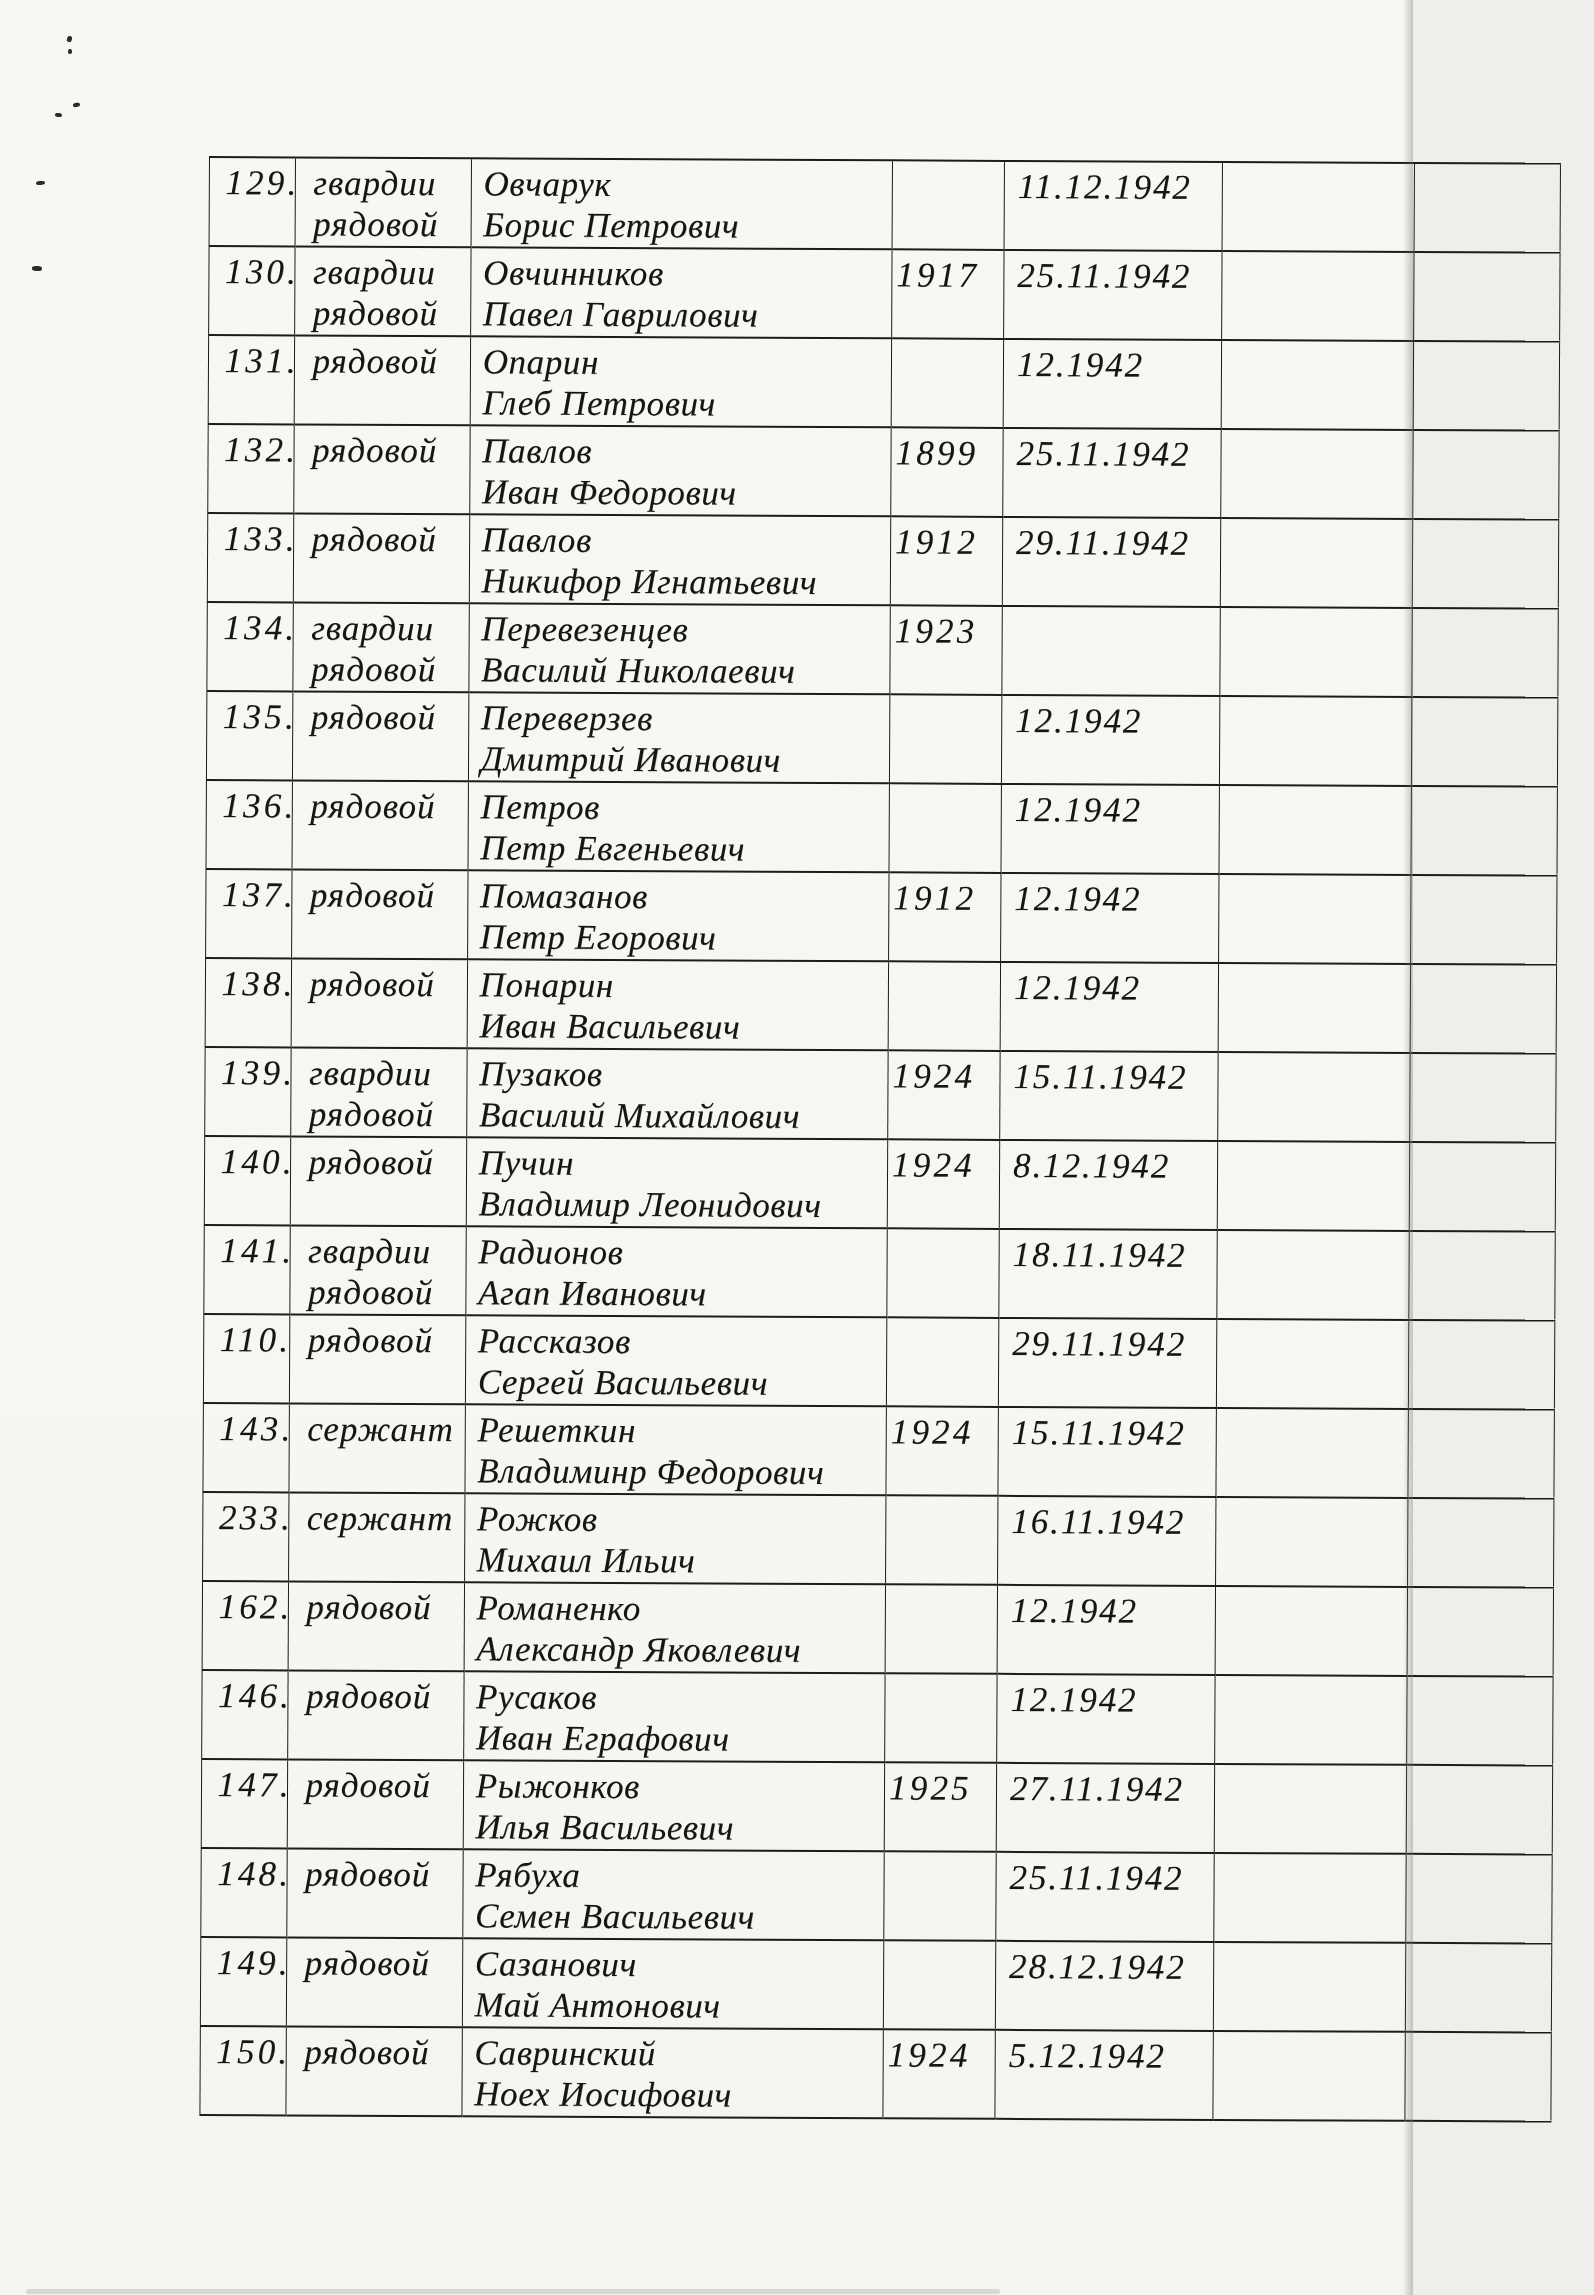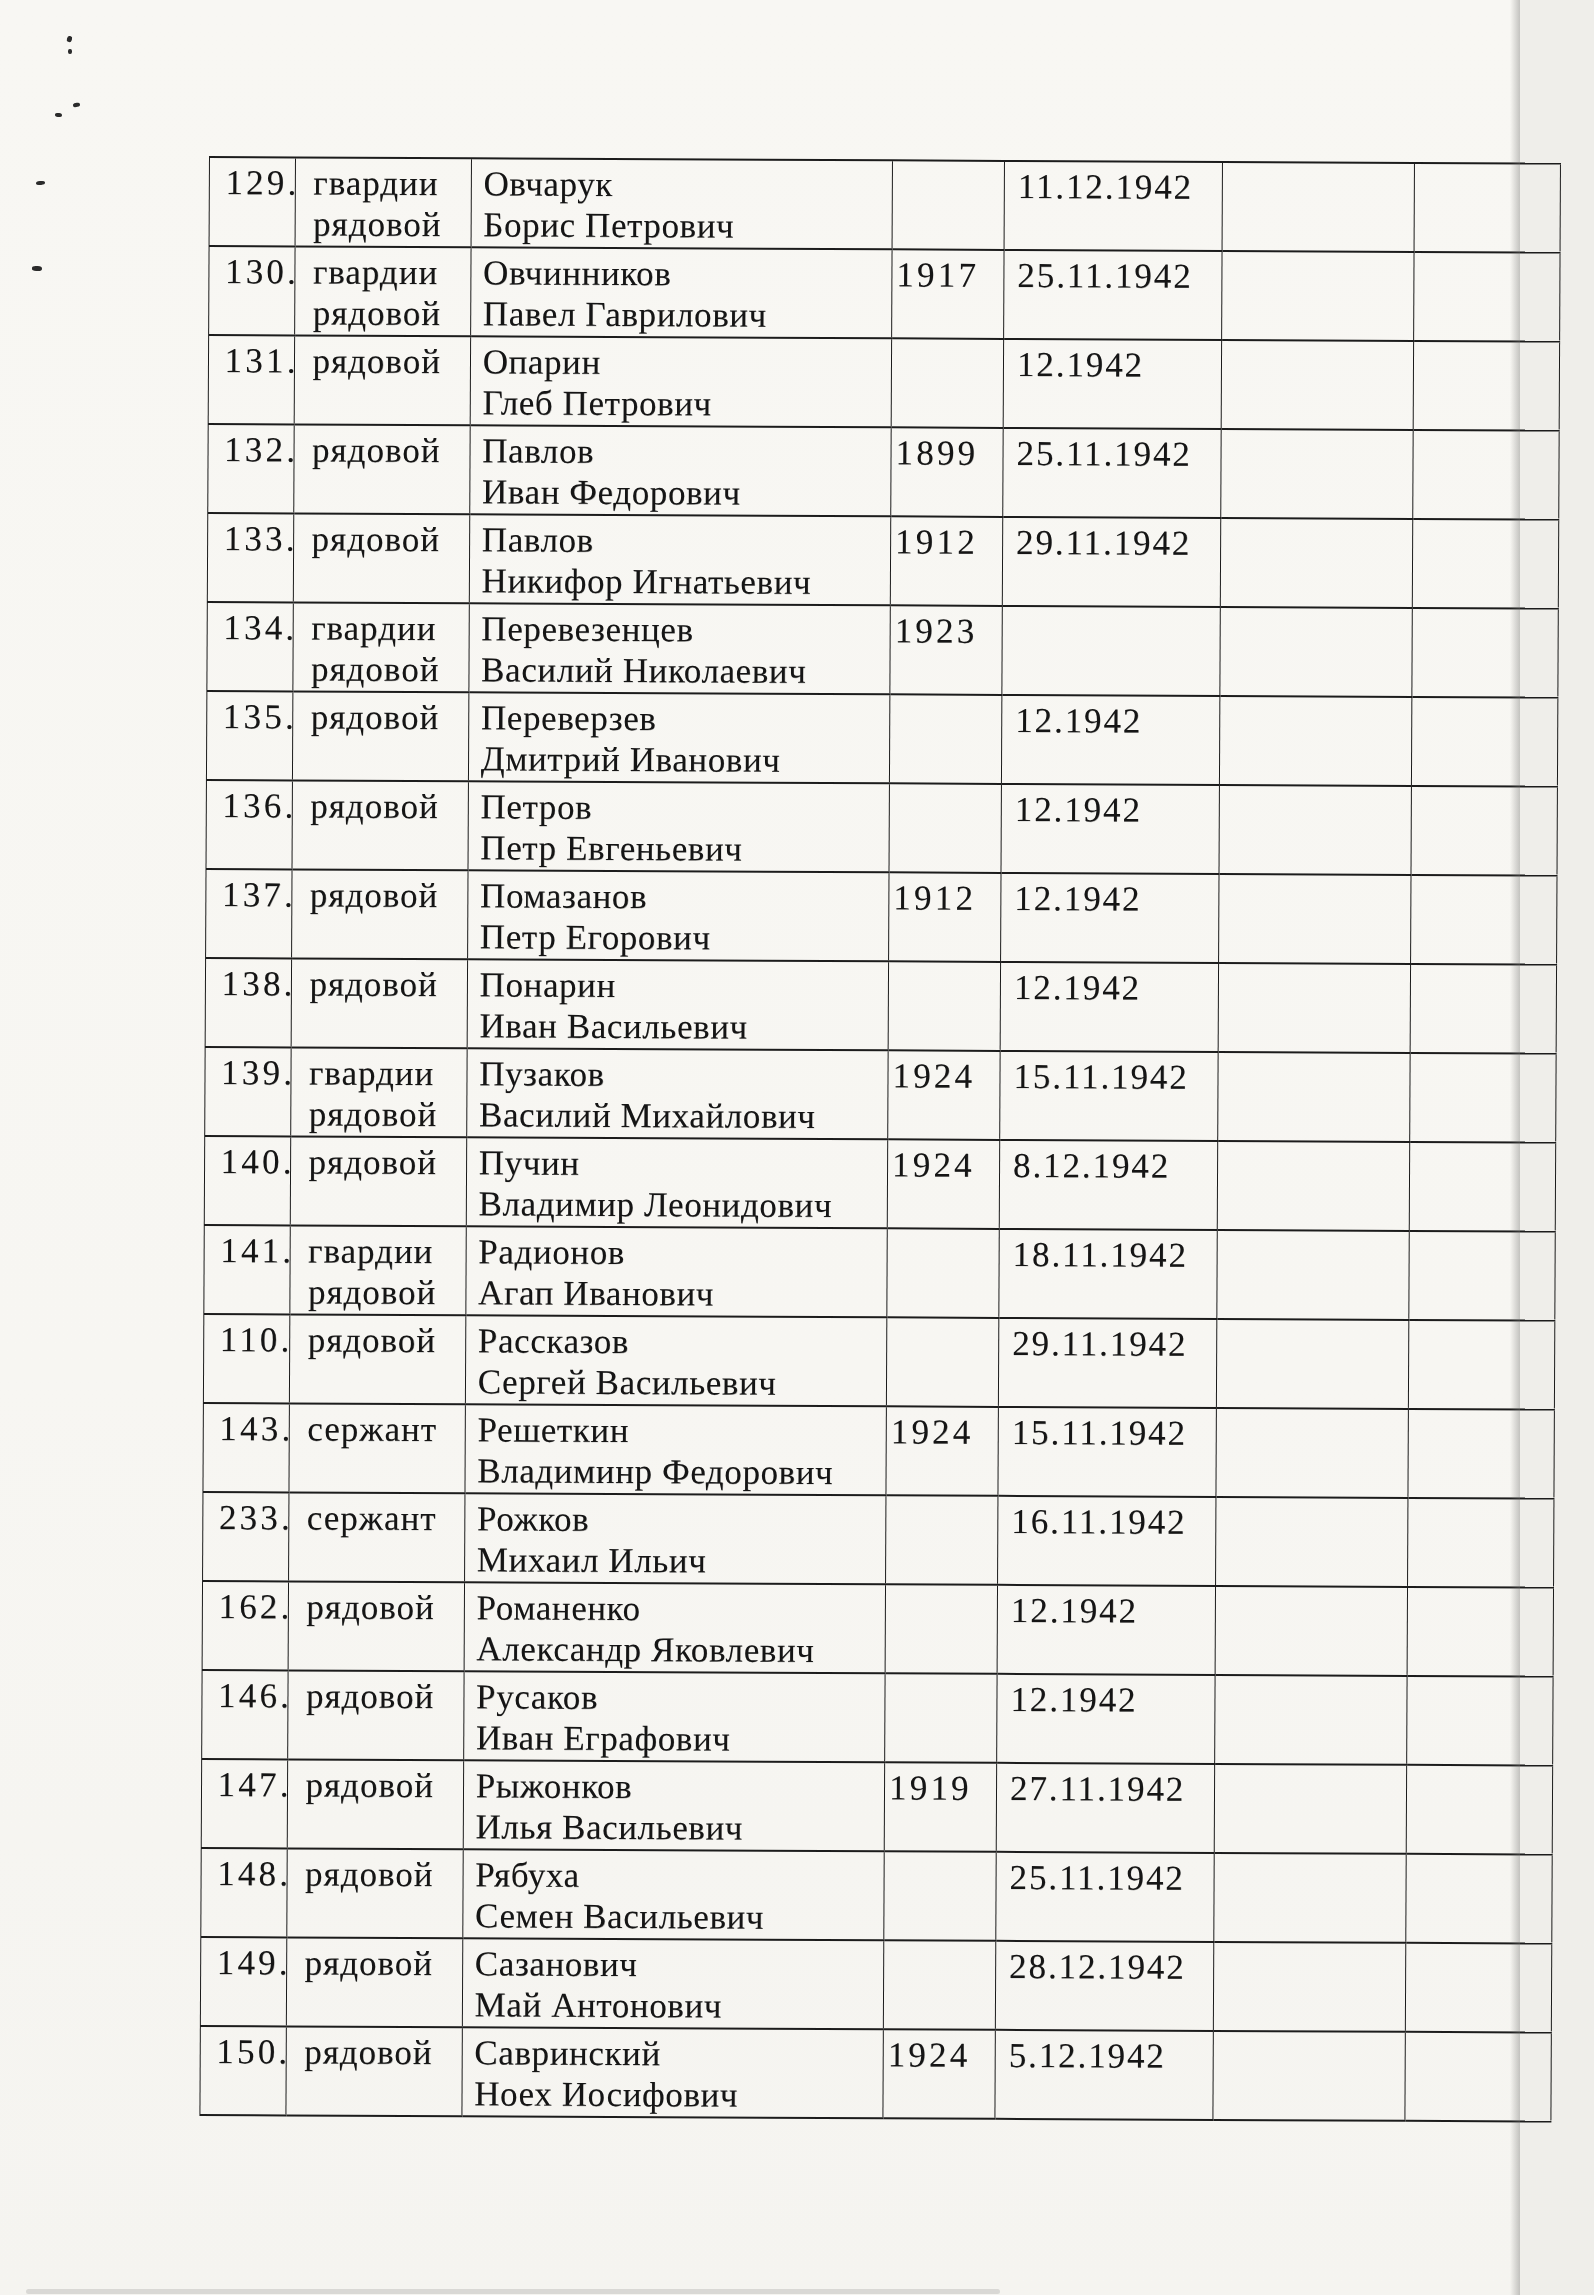--- a/index.html
+++ b/index.html
@@ -3,22 +3,23 @@
 <meta charset="utf-8">
 <style>
   html,body{margin:0;padding:0;}
   body{
     width:1595px;height:2295px;
     background:#efeeea;
     font-family:"Liberation Serif","DejaVu Serif",serif;
     position:relative;overflow:hidden;
   }
   .page{
-    position:absolute;left:0;top:0;width:1520px;height:2295px;
+    position:absolute;left:0;top:0;width:1413px;height:2295px;
     background:linear-gradient(180deg,#f8f7f3 0%,#f7f6f2 60%,#f5f4f0 100%);
+    font-style:italic;
   }
   
   .edge-right{
     position:absolute;top:0;right:0;width:10.4px;height:100%;
     background:linear-gradient(to right,rgba(110,110,108,0) 0%,rgba(110,110,108,0.38) 100%);
   }
   .edge-bottom{
     position:absolute;left:26px;bottom:1.3px;width:974px;height:4.5px;
     background:rgba(120,120,118,0.22);
     border-radius:2.6px;
@@ -470,21 +471,21 @@
     </td>
     <td class="c-rank">
       <div class="txt">рядовой</div>
       <div class="txt"></div>
     </td>
     <td class="c-name">
       <div class="txt">Рыжонков</div>
       <div class="txt">Илья Васильевич</div>
     </td>
     <td class="c-year">
-      <div class="txt">1919</div>
+      <div class="txt">1925</div>
     </td>
     <td class="c-date">
       <div class="txt">27.11.1942</div>
     </td>
     <td class="c-e1"></td>
     <td class="c-e2"></td>
   </tr>
         <tr>
     <td class="c-num">
       <div class="txt">148.</div>

